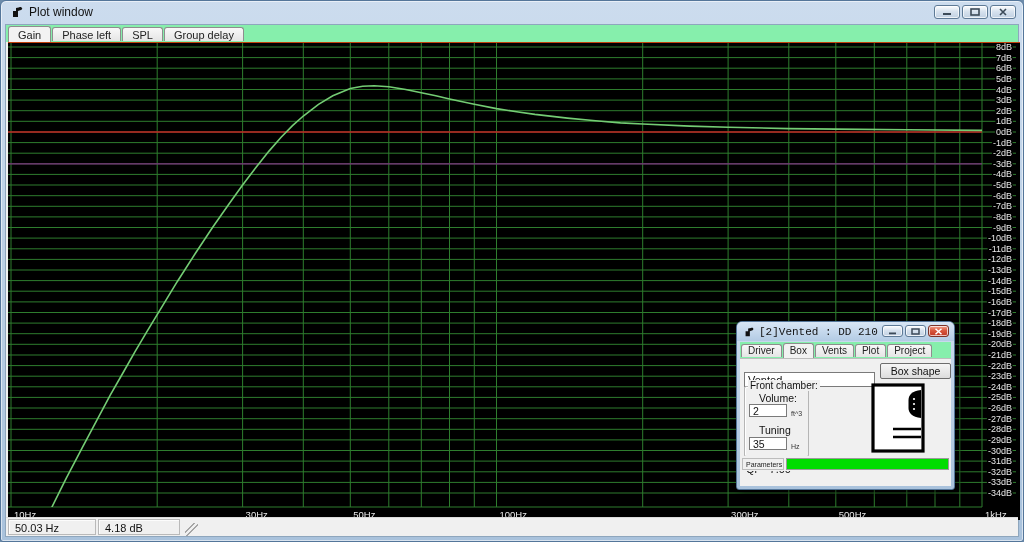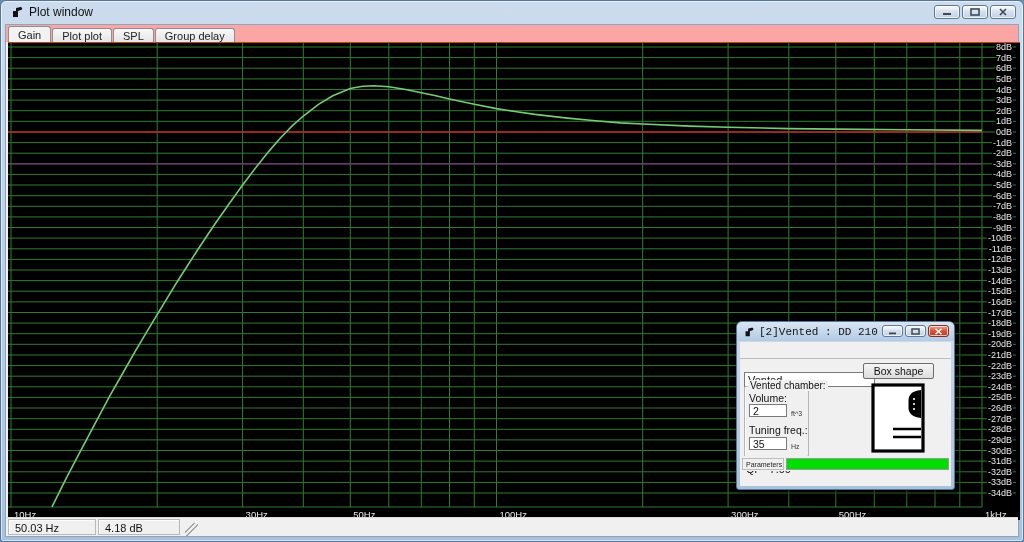--- a/index.html
+++ b/index.html
@@ -19,22 +19,22 @@
             background:linear-gradient(#fdfeff,#d7e2ee 45%,#c0d0e2);
             display:flex; align-items:center; justify-content:center;
             box-shadow:inset 0 0 0 1px rgba(255,255,255,.7); }
   .winbtn svg { display:block; }
   .winbtn.close-red { background:linear-gradient(#f3a08d,#d9593f 45%,#c03522);
                       border-color:#7c3328; }
   .client { position:absolute; left:4px; right:4px; top:23px; bottom:4px;
             background:#f0f0f0; border:1px solid #8ea6bd; }
 
   
-  .tabstrip { position:relative; height:17px; padding:1px 0 0 2px; background:#fca5a5;
-              display:flex; align-items:flex-end; }
+  .tabstrip { position:relative; height:17px; padding:1px 0 0 2px; background:#86efac;
+              display:flex; align-items:center; }
   .tab { font-size:11px; color:#222; padding:1px 9px 2px 9px; margin-right:1px;
          border:1px solid #8e8e8e; border-bottom:none; border-radius:3px 3px 0 0;
          background:linear-gradient(#f8f8f8,#e5e5e5); height:14px; line-height:12px; }
   .tab.active { background:#f2f2f2; height:16px; line-height:14px; z-index:2;
                 font-weight:normal; }
 
   
   .plot-area { position:absolute; left:2px; top:17px; width:1012px; height:478px;
                background:#000; border-top:1px solid #c2410c; }
   .plot-area svg { display:block; width:1012px; height:478px; }
@@ -62,29 +62,29 @@
   .dialog .winbtn { width:21px; height:12px; }
   .dialog .client { top:20px; left:3px; right:3px; bottom:3px; border:none; }
   .dialog .tabstrip { height:16px; padding-left:1px; }
   .dialog .tab { font-size:10px; padding:0 6px 1px 6px; height:13px; line-height:12px; }
   .dialog .tab.active { height:15px; line-height:14px; }
   .dlg-content { position:absolute; left:0; right:0; top:16px; bottom:15px;
                  background:#f0f0f0; border-top:1px solid #bdbdbd; font-size:11px; color:#111; }
   .txtfield { position:absolute; border:1px solid #7a7a7a; background:#fff;
               font-family:"Liberation Sans",sans-serif; font-size:11px; padding:0 3px; color:#111; }
   .type-field { left:4px; top:13px; width:131px; height:15px; }
-  .boxshape-btn { position:absolute; left:123px; top:4px; width:71px; height:16px;
+  .boxshape-btn { position:absolute; left:140px; top:4px; width:71px; height:16px;
         font-size:10.5px; border:1px solid #6d6d6d; border-radius:2px;
         background:linear-gradient(#f6f6f6,#dcdcdc); text-align:center; line-height:14px; }
   .groupbox { position:absolute; left:4px; top:27px; width:65px; height:71px;
               border:1px solid #b5b5b5; border-radius:2px;
               box-shadow:inset 1px 1px 0 #fff; }
   .groupbox .legend { position:absolute; top:-7px; left:3px; background:#f0f0f0;
               font-size:10px; padding:0 2px; white-space:nowrap; }
-  .gb-label { position:absolute; left:4px; font-size:10.5px; }
+  .gb-label { position:absolute; left:14px; font-size:10.5px; }
   .gb-input { width:38px; height:13px; font-size:10.5px; }
   .gb-unit { position:absolute; font-size:7px; color:#333; }
   .ql-text { position:absolute; left:6px; top:104px; font-size:11px; }
   .box-drawing { position:absolute; left:130px; top:23px; width:56px; height:72px; }
   .dlg-status { position:absolute; left:0; right:0; bottom:0; height:15px;
                 background:#f0f0f0; display:flex; align-items:center; padding:1px 2px; }
   .param-panel { width:42px; height:12px; font-size:7px; line-height:11px; padding-left:3px;
                  border:1px solid #bdbdbd; color:#222; background:#f0f0f0; }
   .progressbar { flex:1; height:12px; margin-left:2px; border:1px solid #9a9a9a; }
   .progress-fill { width:100%; height:100%; }
@@ -116,21 +116,21 @@
         <svg width="10" height="8">
             <path d="M2 1 L8 7 M8 1 L2 7" stroke="#3c4a58" stroke-width="1.6"></path>
           </svg>
       </div>
     </div>
   </div>
 
   <div class="client">
     <div class="tabstrip">
       <div class="tab active">Gain</div>
-      <div class="tab">Plot plot</div>
+      <div class="tab">Phase left</div>
       <div class="tab">SPL</div>
       <div class="tab">Group delay</div>
     </div>
 
     <div class="plot-area">
       <svg viewBox="0 0 1012 478">
           <defs>
             <clipPath id="plotclip">
               <rect x="0" y="0" width="1008" height="464"></rect>
             </clipPath>
@@ -284,27 +284,34 @@
       </div>
       <div class="winbtn close-red">
         <svg width="9" height="7">
             <path d="M1.5 .8 L7.5 6.2 M7.5 .8 L1.5 6.2" stroke="#fff" stroke-width="1.5"></path>
           </svg>
       </div>
     </div>
   </div>
 
   <div class="client">
+    <div class="tabstrip">
+      <div class="tab">Driver</div>
+      <div class="tab active">Box</div>
+      <div class="tab">Vents</div>
+      <div class="tab">Plot</div>
+      <div class="tab">Project</div>
+    </div>
 
     <div class="dlg-content">
       <input class="txtfield type-field" value="Vented" style="">
       <div class="boxshape-btn">Box shape</div>
 
       <div class="groupbox">
-        <span class="legend">Vented chamber:</span>
+        <span class="legend">Front chamber:</span>
         <span class="gb-label" style="top:5px;">Volume:</span>
         <input class="txtfield gb-input" style="left: 4px; top: 17px; position: absolute;" value="2">
         <span class="gb-unit" style="left:46px; top:23px;">ft^3</span>
         <span class="gb-label" style="top:37px;">Tuning freq.:</span>
         <input class="txtfield gb-input" style="left: 4px; top: 50px; position: absolute;" value="35">
         <span class="gb-unit" style="left:46px; top:56px;">Hz</span>
       </div>
 
       <div class="ql-text">Ql = 7.00</div>
 

